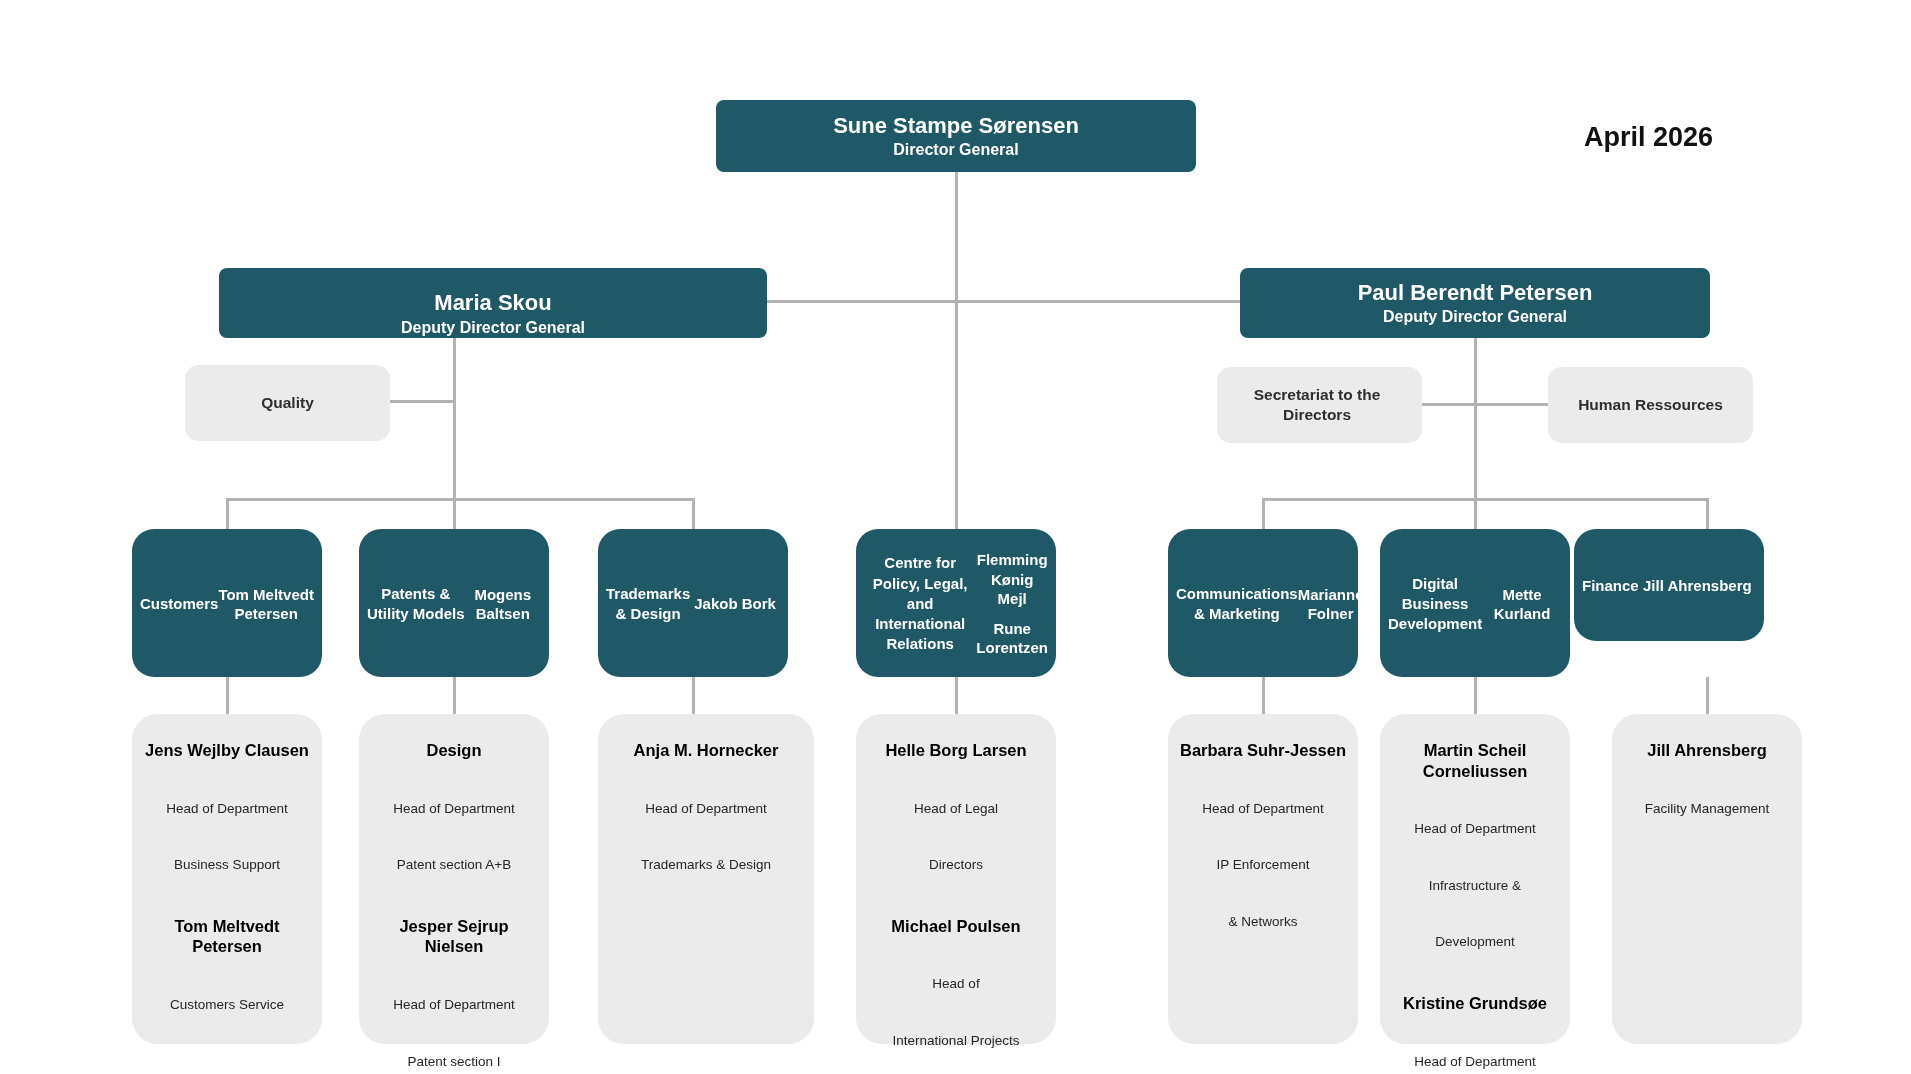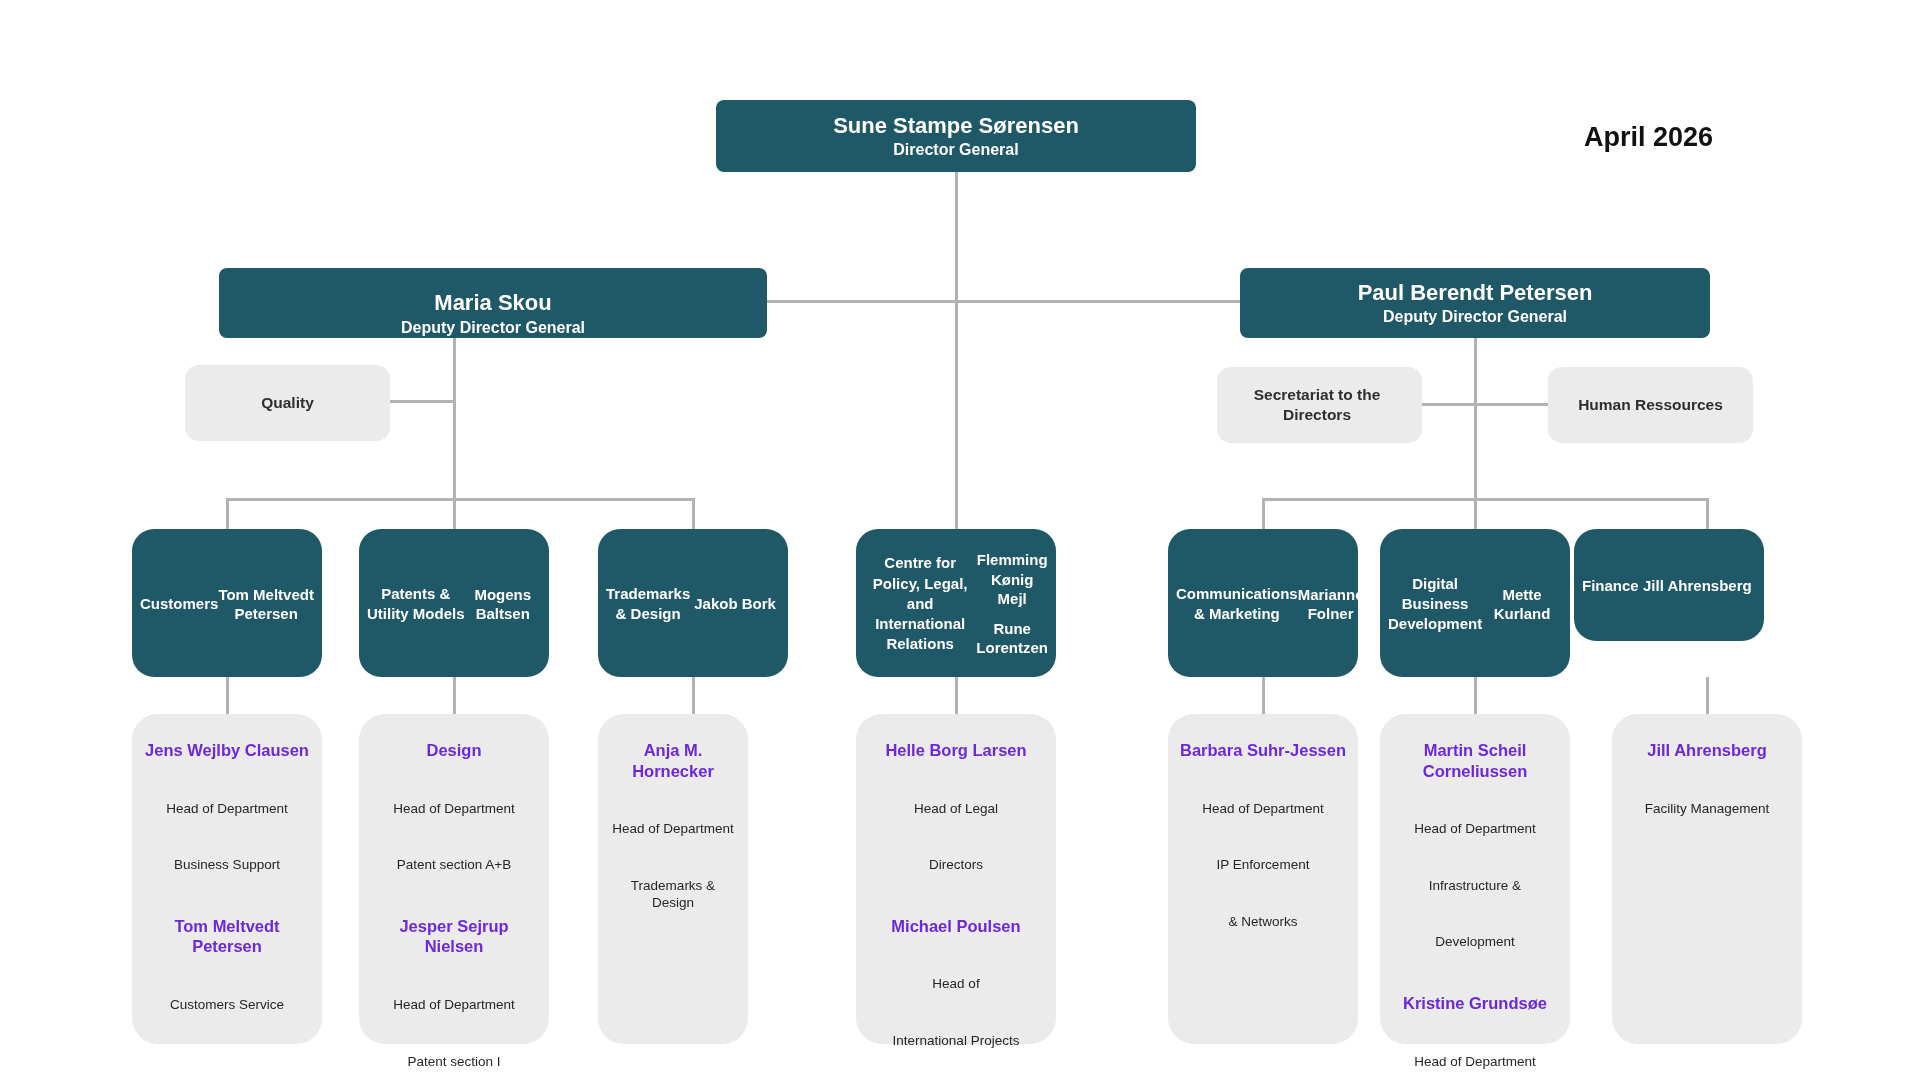--- a/index.html
+++ b/index.html
@@ -44,21 +44,21 @@
     flex:1;display:flex;flex-direction:column;justify-content:center;
     gap:10px;font-size:15px;font-weight:700;line-height:1.3;
   }
   .staff-box{
     position:absolute;z-index:2;
     background:var(--panel);border-radius:26px;
     padding:26px 10px;text-align:center;color:var(--ink);
   }
   .staff-group{margin-top:42px;}
   .staff-group:first-child{margin-top:0;}
-  .staff-name{font-size:16.5px;font-weight:700;line-height:1.25;color:#6d28d9;}
+  .staff-name{font-size:16.5px;font-weight:700;line-height:1.25;color:#000000;}
   .staff-role{font-size:13.5px;font-weight:400;line-height:1.3;color:#262626;margin-top:39px;}
   .date-label{
     position:absolute;left:1584px;top:122px;z-index:2;
     font-size:27px;font-weight:700;color:#111;
   }
 </style>
 </head>
 <body>
 
 <div id="canvas">
@@ -149,21 +149,21 @@
       <div class="line" style="left: 691.5px; top: 677px; width: 3px; height: 37px;"></div>
       <div class="dept-box" style="left: 598px; top: 529px; width: 190px; height: 148px;">
         <div class="dept-title">
           <div>Trademarks</div>
           <div>&amp; Design</div>
         </div>
         <div class="dept-leads">
           <div>Jakob Bork</div>
         </div>
       </div>
-      <div class="staff-box" style="left: 598px; top: 714px; width: 150px; height: 330px;">
+      <div class="staff-box" style="left: 598px; top: 714px; width: 216px; height: 330px;">
         <div class="staff-group">
           <div class="staff-name">Anja M. Hornecker</div>
           <div class="staff-role">Head of Department</div>
           <div class="staff-role">Trademarks &amp; Design</div>
         </div>
       </div>
       <div class="line" style="left: 954.5px; top: 677px; width: 3px; height: 37px;"></div>
       <div class="dept-box" style="left: 856px; top: 529px; width: 200px; height: 148px;">
         <div class="dept-title">
           <div>Centre for</div>

